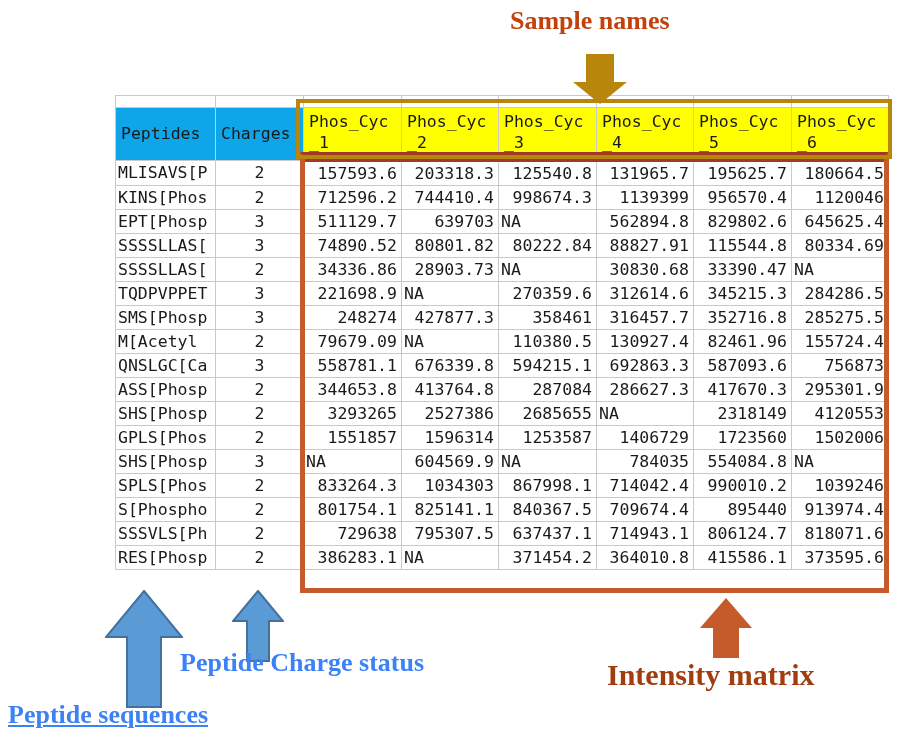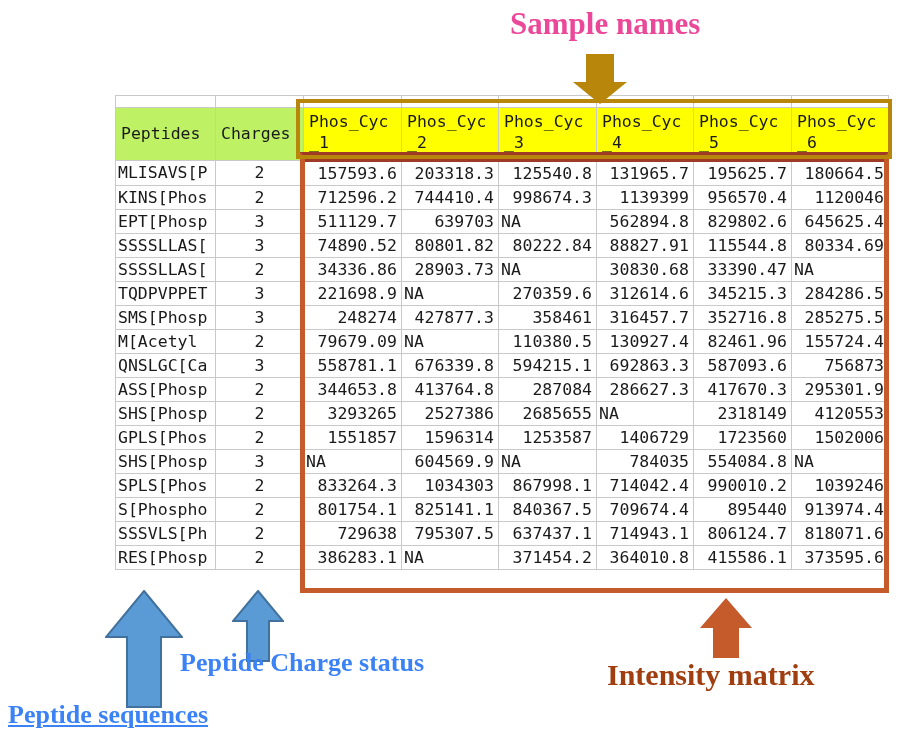--- a/index.html
+++ b/index.html
@@ -6,41 +6,41 @@
   .canvas{position:relative;width:900px;height:749px;background:#ffffff;overflow:hidden;
           font-family:"DejaVu Sans Mono",monospace;}
 
   
   .sheet{position:absolute;left:115px;top:95px;z-index:1;}
   table{border-collapse:collapse;table-layout:fixed;}
   td,th{border:1px solid #c9c9c9;font-weight:normal;font-size:16.5px;
         font-family:"DejaVu Sans Mono",monospace;color:#1a1a1a;
         overflow:hidden;white-space:nowrap;padding:0;}
   tr.spacer td{height:11px;background:#ffffff;}
-  th.blue{background:#bef264;height:50px;text-align:left;padding-left:5px;vertical-align:middle;}
+  th.blue{background:#0ea5e9;height:50px;text-align:left;padding-left:5px;vertical-align:middle;}
   th.yellow{background:#ffff00;height:50px;text-align:left;padding-left:5px;vertical-align:top;
             border-bottom:4px solid #9e3a26;}
   th.yellow .l1{display:block;line-height:22px;padding-top:3px;}
   th.yellow .l2{display:block;line-height:20px;}
   tbody td{height:23px;background:#ffffff;}
   td.peptide{text-align:left;padding-left:2px;}
   td.charge{text-align:center;}
   td.val{text-align:right;padding-right:4px;}
   td.val.na{text-align:left;padding-left:2px;}
 
   
   .gold-box{position:absolute;left:296px;top:99px;width:588px;height:52px;
             border:4px solid #b8860b;z-index:7;pointer-events:none;}
   .orange-box{position:absolute;left:300px;top:152px;width:579px;height:431px;
               border:5px solid #c55a2b;border-top-color:#9e3a26;z-index:6;pointer-events:none;}
 
   
   .ann{position:absolute;font-family:"Liberation Serif","DejaVu Serif",serif;
        font-weight:bold;white-space:nowrap;z-index:8;}
-  .ann.gold{color:#ec4899;font-size:31px;}
+  .ann.gold{color:#c2410c;font-size:26px;}
   .ann.blue{color:#3b82f6;font-size:26px;}
   .ann.rust{color:#a03e10;font-size:30px;}
   .arrow{position:absolute;z-index:8;}
 </style>
 </head>
 <body>
 
 <div class="canvas">
 
   <div class="ann gold" style="left:510px;top:6px;">Sample names</div>

